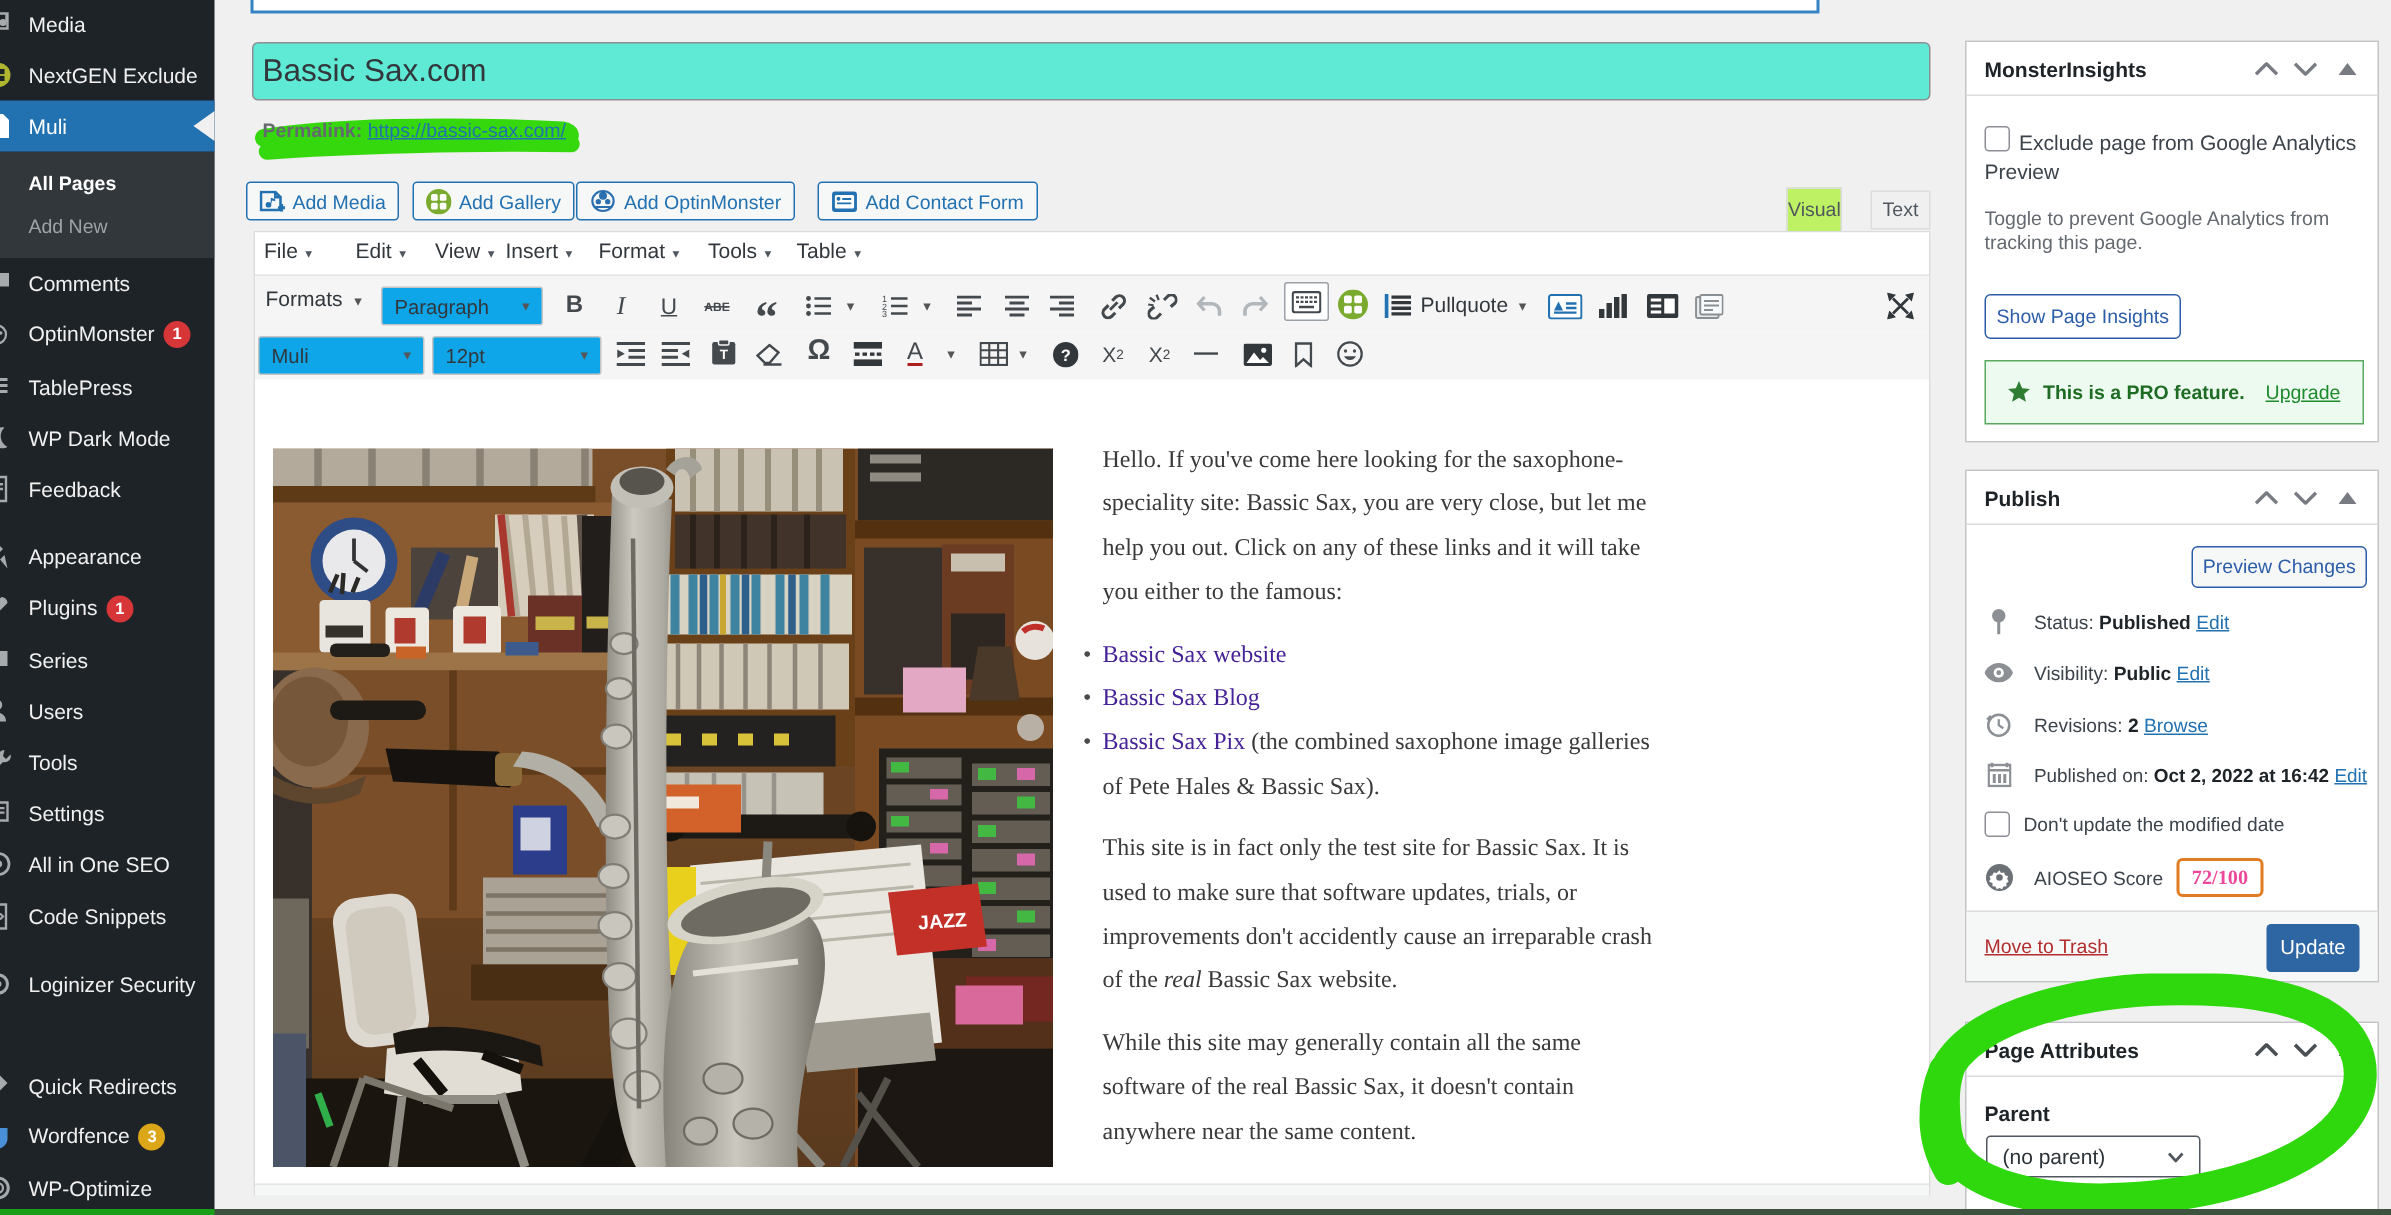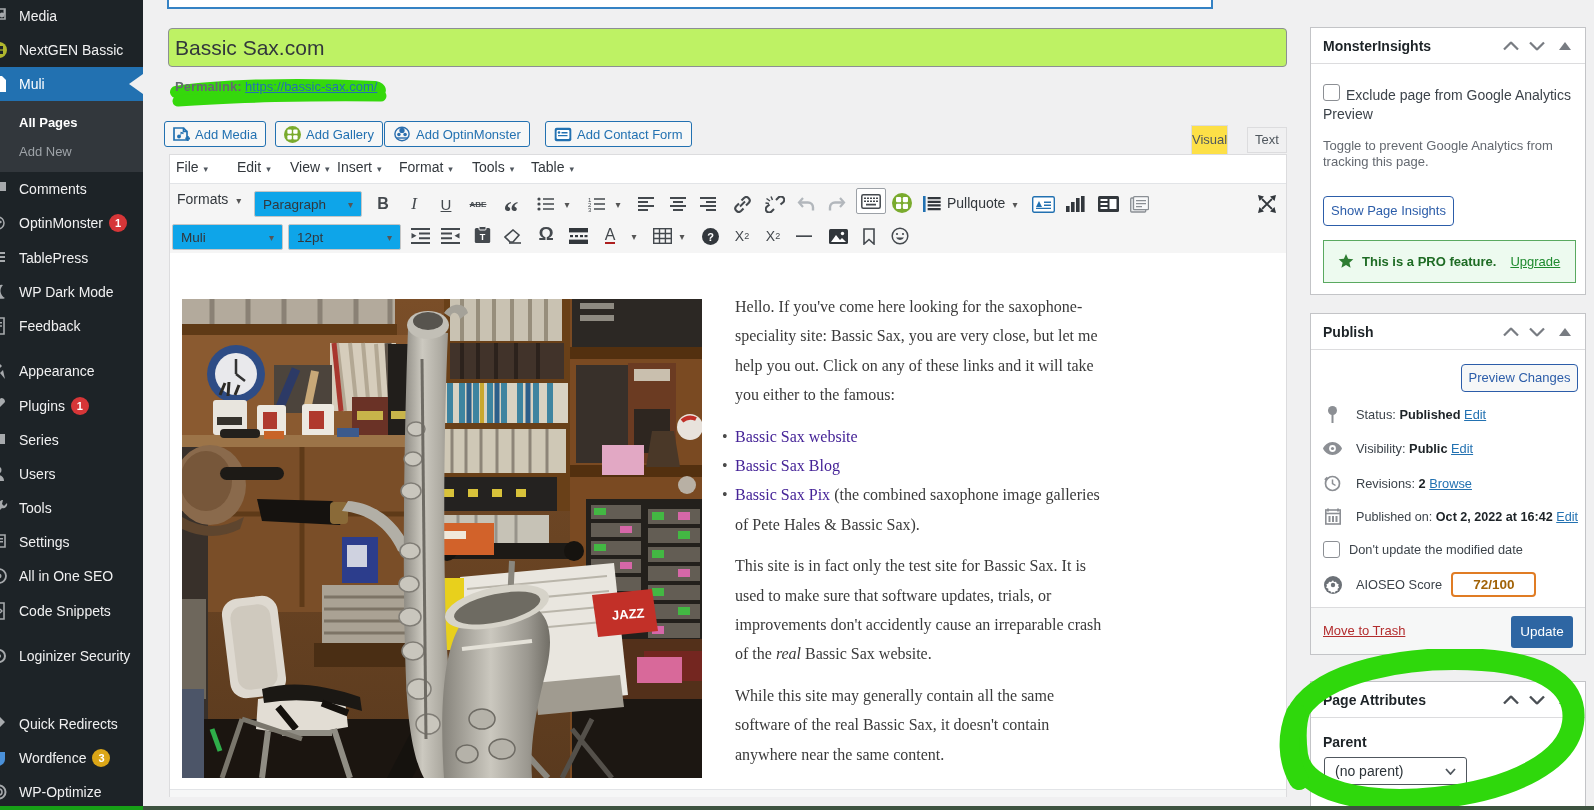--- a/index.html
+++ b/index.html
@@ -17,29 +17,29 @@
 .mi.active .ic { color:#fff; }
 .arrowcut { position:absolute; left:129px; top:74px; width:0; height:0; border-top:10px solid transparent; border-bottom:10px solid transparent; border-right:14px solid #f0f0f1; }
 .smi { position:absolute; left:0; width:143px; height:28px; color:#9ea3a8; font-size:13px; }
 .smi .lab { position:absolute; left:19px; top:50%; transform:translateY(-50%); }
 .smi.cur { color:#fff; font-weight:bold;padding-left:40px; }
 .badge { display:inline-block; min-width:18px; height:18px; border-radius:9px; background:#d63638; color:#fff; font-size:11px; line-height:18px; text-align:center; padding:0 3px; vertical-align:1px; margin-left:6px; font-weight:bold;}
 .badge.or { background:#dba617; }
 
 
 #topinput { position:absolute; left:167px; top:-30px; width:1046px; height:39px; background:#fff; border:2px solid #3582c4; }
-#title { position:absolute; left:168px; top:28px; width:1119px; height:39px; background:#bef264; border:1px solid #8c8f94; border-radius:4px; font-size:21px; color:#32373c; line-height:37px; padding-left:6px; }
+#title { position:absolute; left:168px; top:28px; width:1119px; height:39px; background:#5eead4; border:1px solid #8c8f94; border-radius:4px; font-size:21px; color:#32373c; line-height:37px; padding-left:6px; }
 #permalink { position:absolute; left:175px; top:79px; font-size:13px; }
 #permalink b { color:#646970; font-weight:bold; }
 #permalink a { color:#2271b1; }
 
 .wpbtn { position:absolute; top:121px; height:26px; background:#f6f7f7; border:1px solid #2271b1; border-radius:3px; color:#2271b1; font-size:13px; display:flex; align-items:center; padding:0 8px; gap:5px; }
 
 .tab { position:absolute; font-size:13px; color:#50575e; text-align:center; border:1px solid #dcdcde; }
-#tab-visual { left:1191px; top:125px; width:37px; height:30px; background:#fde047; border-bottom:none; line-height:28px; }
+#tab-visual { left:1191px; top:125px; width:37px; height:30px; background:#bef264; border-bottom:none; line-height:28px; }
 #tab-text { left:1247px; top:127px; width:40px; height:26px; background:#f0f0f1; line-height:24px; }
 
 #editor { position:absolute; left:169px; top:154px; width:1118px; height:643px; background:#fff; border:1px solid #dcdcde; }
 #menubar { position:absolute; left:0; top:0; width:100%; height:28px; background:#fff; display:flex; align-items:center; padding-left:6px; }
 .mb { position:absolute; top:4px; font-size:14px; color:#32373c; }
 .mb:after { content:"▾"; font-size:9px; color:#50575e; margin-left:5px; }
 #tbar1 { position:absolute; left:0; top:28px; width:100%; height:38px; background:#f5f5f5; border-top:1px solid #e2e4e7; display:flex; align-items:center; padding-left:8px; }
 #tbar2 { position:absolute; left:0; top:66px; width:100%; height:32px; background:#f5f5f5; display:flex; align-items:center; padding-left:8px; }
 .sel { height:26px; background:#0ea5e9; border:1px solid #c5c5c5; border-radius:2px; font-size:13.5px; color:#32373c; display:flex; align-items:center; padding:0 8px; justify-content:space-between; }
 .sel:after { content:"▾"; font-size:10px; color:#555; }
@@ -90,21 +90,21 @@
   <div class="mi" style="top:33px;">
       <span class="ic">
         <svg viewBox="0 0 20 20" width="20" height="20">
           <circle cx="8" cy="10" r="8" fill="#b0b72e"></circle>
           <rect x="4" y="6" width="3.4" height="3.4" fill="#1d2327"></rect>
           <rect x="8.6" y="6" width="3.4" height="3.4" fill="#1d2327"></rect>
           <rect x="4" y="10.6" width="3.4" height="3.4" fill="#1d2327"></rect>
           <rect x="8.6" y="10.6" width="3.4" height="3.4" fill="#1d2327"></rect>
         </svg>
       </span>
-      <span class="lab">NextGEN Bassic</span>
+      <span class="lab">NextGEN Exclude</span>
     </div>
   <div class="mi active" style="top:67px;">
       <span class="ic">
         <svg viewBox="0 0 20 20" width="20" height="20" fill="currentColor">
           <path d="M3 2h8l4 4v12H3z"></path>
         </svg>
       </span>
       <span class="lab">Muli</span>
     </div>
   <div class="smi cur" style="top:108px;">
@@ -828,21 +828,21 @@
           <path d="M3.5 8h2v6h-2zm3.5 0h2v6H7zm3.5 0h2v6h-2z" fill="#8c8f94"></path>
         </svg>
       </span>Published on: <b>&nbsp;Oct 2, 2022 at 16:42</b>&nbsp;<a class="plink">Edit</a></div>
   <div class="prow" style="top:227px;"><span class="cb" style="position:static; margin-right:9px; flex:0 0 auto;"></span>Don't update the modified date</div>
   <div class="prow" style="top:258px;"><span class="pico">
         <svg width="18" height="18" viewBox="0 0 18 18">
           <circle cx="9" cy="9" r="9" fill="#6c7177"></circle>
           <path d="M9 4.2l1 1.8 2-.3.8 1.8 1.9.7-.6 1.8 1 1.6-1.5 1.2.1 2-2 .2-.9 1.8-1.8-.8-1.8.8-.9-1.8-2-.2.1-2L2 11.6l1-1.6-.6-1.8 1.9-.7.8-1.8 2 .3z" fill="#fff"></path>
           <circle cx="9" cy="9" r="2.2" fill="#6c7177"></circle>
         </svg>
-      </span>AIOSEO Score&nbsp;&nbsp;<span style="display:inline-block; border:2px solid #e07c24; border-radius:4px; color:#a16207; font-weight:bold; font-size:13.5px; padding:3px 20px; margin-left:2px;">72/100</span></div>
+      </span>AIOSEO Score&nbsp;&nbsp;<span style="display:inline-block; border:2px solid #e07c24; border-radius:4px; color:#ec4899; font-weight:bold; font-size:13.5px; padding:3px 8px; margin-left:2px;font-family:Liberation Serif, serif;">72/100</span></div>
   <div class="abs" style="left:0; top:293px; width:274px; height:47px; background:#f6f7f7; border-top:1px solid #dcdcde;">
     <a class="abs" style="left:12px; top:15px; font-size:13px; color:#b32d2e; text-decoration:underline;">Move to Trash</a>
     <div class="abs" style="left:200px; top:8px; width:62px; height:32px; background:#2e66a3; border-radius:3px; color:#fff; font-size:13.5px; line-height:32px; text-align:center;">Update</div>
   </div>
 </div>
 
 <div class="postbox" style="top:681px; height:128px;">
   <div class="pb-head">
     <span class="t">Page Attributes</span>
     <span class="hctl chev" style="right:66px;">

